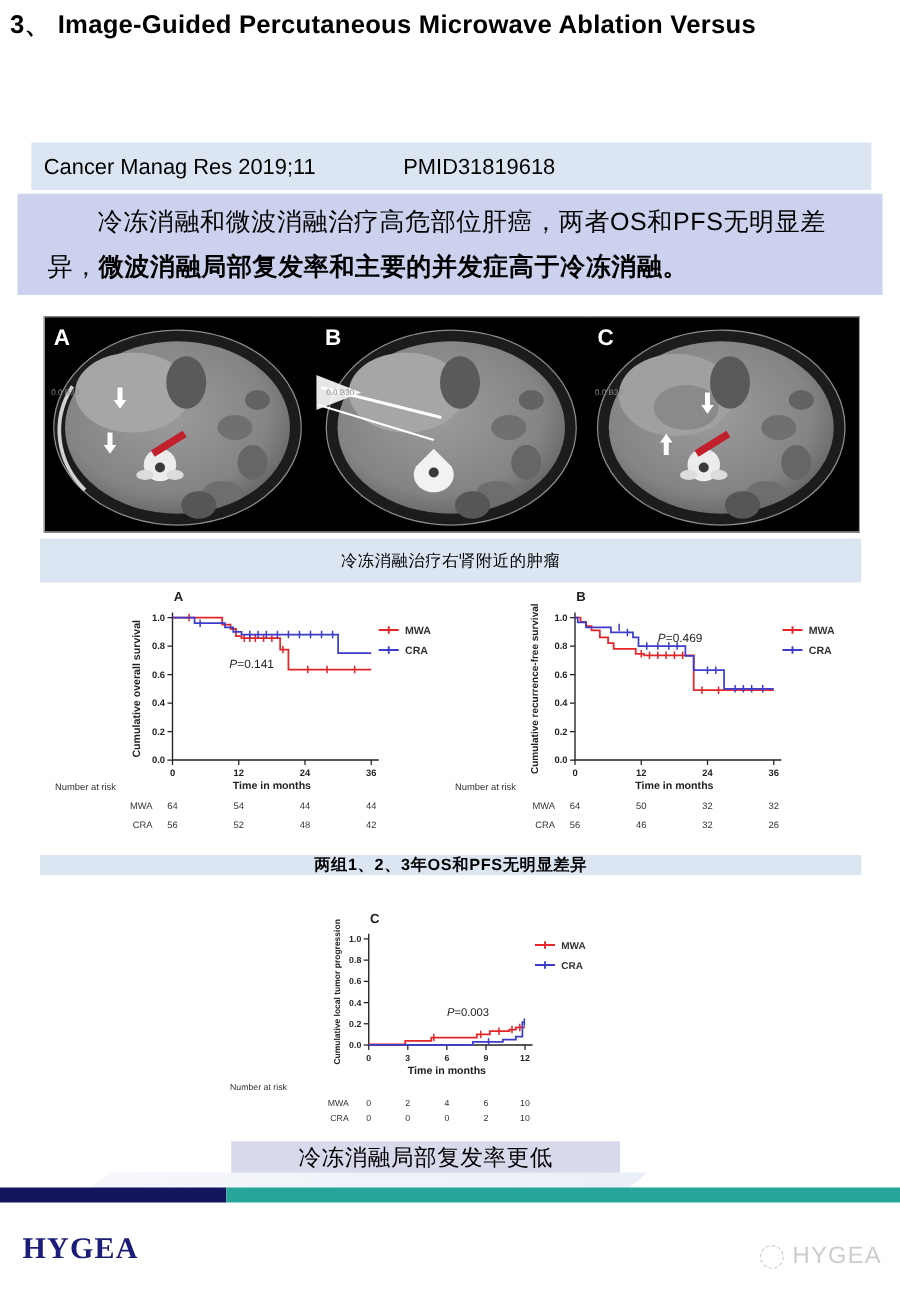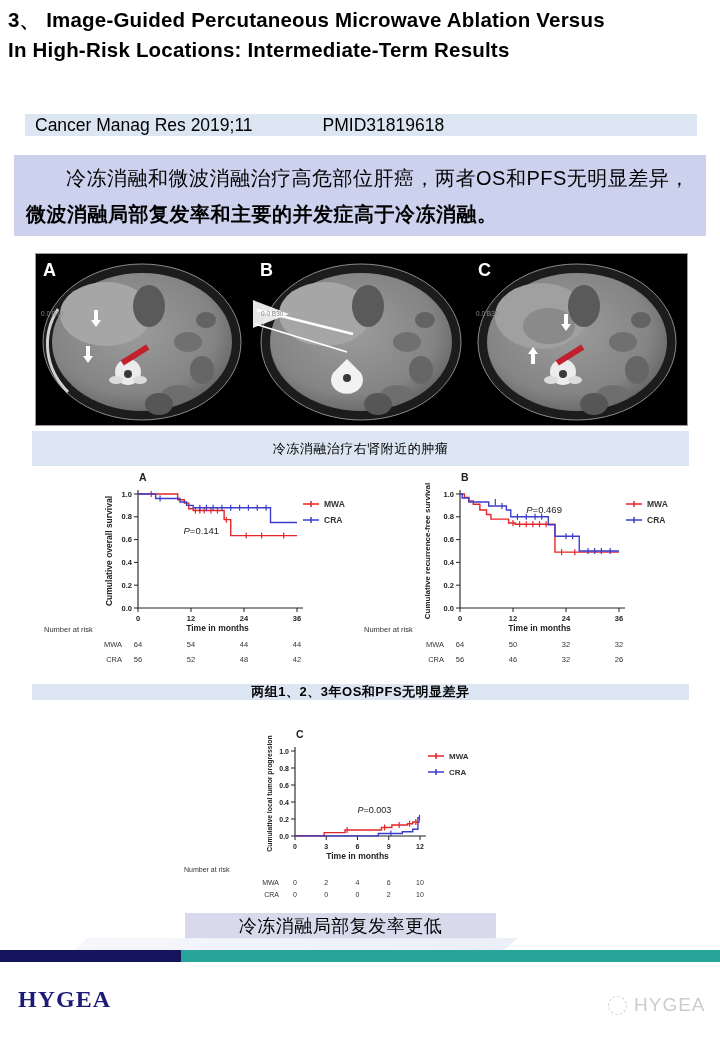--- a/index.html
+++ b/index.html
@@ -1,24 +1,24 @@
 <!DOCTYPE html>
 <html><head>
 <meta charset="utf-8">
 <style>
   html,body{margin:0;padding:0;background:#fff;}
   .slide{position:relative;width:720px;height:1040px;background:#fff;overflow:hidden;
          font-family:"Liberation Sans","DejaVu Sans",sans-serif;color:#000;border-radius:13px;}
   .abs{position:absolute;}
   .title{left:8px;top:5px;width:706px;font-weight:700;font-size:20.5px;line-height:30px;letter-spacing:0.2px;}
-  .refbar{left:25px;top:114px;width:672px;height:22px;background:#dce6f2;
+  .refbar{left:25px;top:114px;width:672px;height:38px;background:#dce6f2;
           display:flex;align-items:center;font-size:17.5px;padding-left:10px;box-sizing:border-box;}
   .refbar .pmid{margin-left:70px;}
   .summary{left:14px;top:155px;width:692px;height:81px;background:#ccd2ee;box-sizing:border-box;
-           padding:5px 12px 0 12px;font-size:20px;line-height:36px;text-indent:2em;letter-spacing:0.5px;}
+           padding:5px 12px 0 24px;font-size:20px;line-height:36px;text-indent:2em;letter-spacing:0.5px;}
   .summary .b{font-weight:700;}
   .ctfig{left:35px;top:253px;width:653px;height:173px;background:#000;border:1px solid #9a9a9a;
          box-sizing:border-box;display:flex;}
   .ctfig svg{display:block;}
   .capbar{background:#dce6f2;display:flex;align-items:center;justify-content:center;
           font-size:13px;letter-spacing:0.5px;}
   .cap1{left:32px;top:431px;width:657px;height:35px;}
   .cap2{left:32px;top:684px;width:657px;height:16px;font-weight:bold;}
   .cap3{left:185px;top:913px;width:311px;height:26px;background:#d9d9ec;font-weight:400;font-size:18px;}
   .chart{background:#fff;}
@@ -35,21 +35,20 @@
   .wm-icon{width:17px;height:17px;border:1.6px dashed #cfcfcf;border-radius:50%;display:inline-block;}
   .wm-text{font-size:19px;letter-spacing:1px;font-weight:400;}
 </style>
 </head>
 <body>
 
 <div class="slide">
 
   <div class="abs title">
     <div>3、 Image-Guided Percutaneous Microwave Ablation Versus</div>
-    <div>In High-Risk Locations: Intermediate-Term Results</div>
   </div>
 
   <div class="abs refbar">
     <span>Cancer Manag Res 2019;11</span>
     <span class="pmid">PMID31819618</span>
   </div>
 
   <div class="abs summary"><span>冷冻消融和微波消融治疗高危部位肝癌，两者OS和PFS无明显差异，</span><span class="b">微波消融局部复发率和主要的并发症高于冷冻消融。</span></div>
 
   <div class="abs ctfig">

